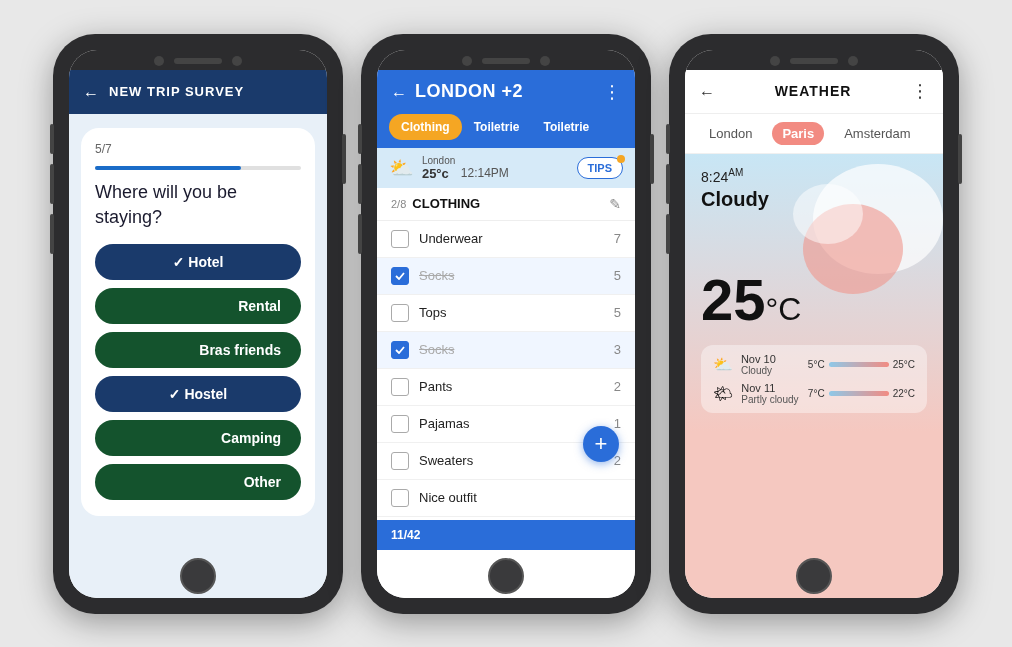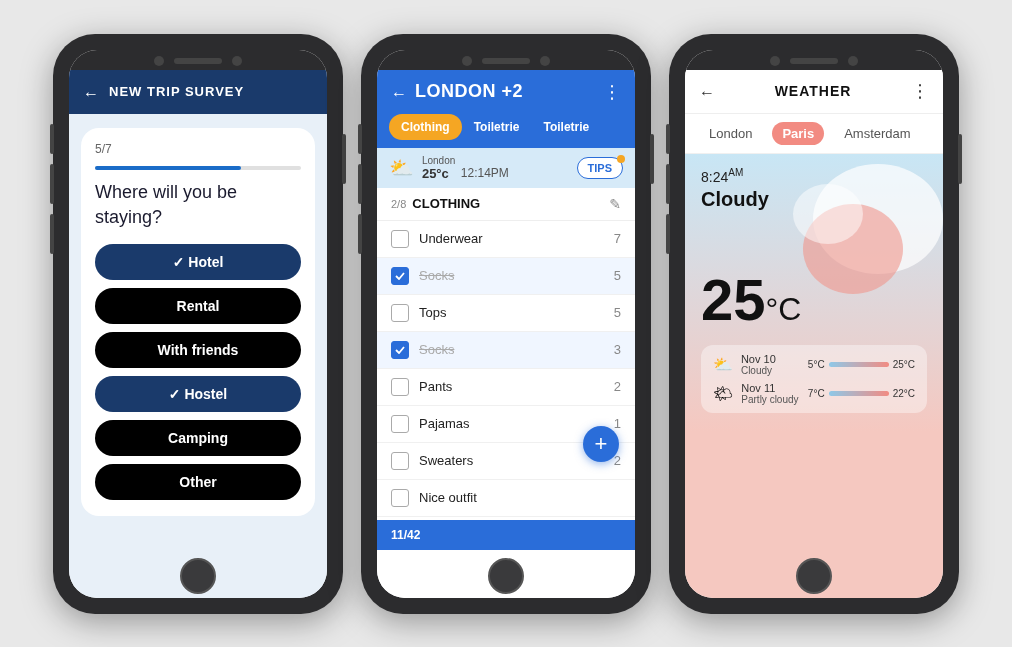--- a/index.html
+++ b/index.html
@@ -136,22 +136,23 @@
       font-weight: 600;
       text-align: center;
       cursor: pointer;
     }
     .p1-option-selected {
       background: #1a3a6b;
       color: white;
       text-align: center;
     }
     .p1-option-unselected {
-      background: #000000;
-      color: white;
+      background: #14532d;
+      color: white;
+      text-align: right;
     }
 
     
     .p2-header {
       background: #2a6dd9;
       color: white;
       padding: 10px 14px;
       display: flex;
       align-items: center;
       justify-content: space-between;
@@ -403,21 +404,21 @@
       <div class="p1-body">
         <div class="p1-card">
           <div class="p1-progress-label">5/7</div>
           <div class="p1-progress-bar-bg">
             <div class="p1-progress-bar-fill" style="width:71%"></div>
           </div>
           <div class="p1-question">Where will you be staying?</div>
           <div class="p1-options">
             <div class="p1-option p1-option-selected">✓ Hotel</div>
             <div class="p1-option p1-option-unselected">Rental</div>
-            <div class="p1-option p1-option-unselected">With friends</div>
+            <div class="p1-option p1-option-unselected">Bras friends</div>
             <div class="p1-option p1-option-selected">✓ Hostel</div>
             <div class="p1-option p1-option-unselected">Camping</div>
             <div class="p1-option p1-option-unselected">Other</div>
           </div>
         </div>
       </div>
       <div class="phone-bottom" style="background:#e8f0f8;">
         <div class="home-btn"></div>
       </div>
     </div>

